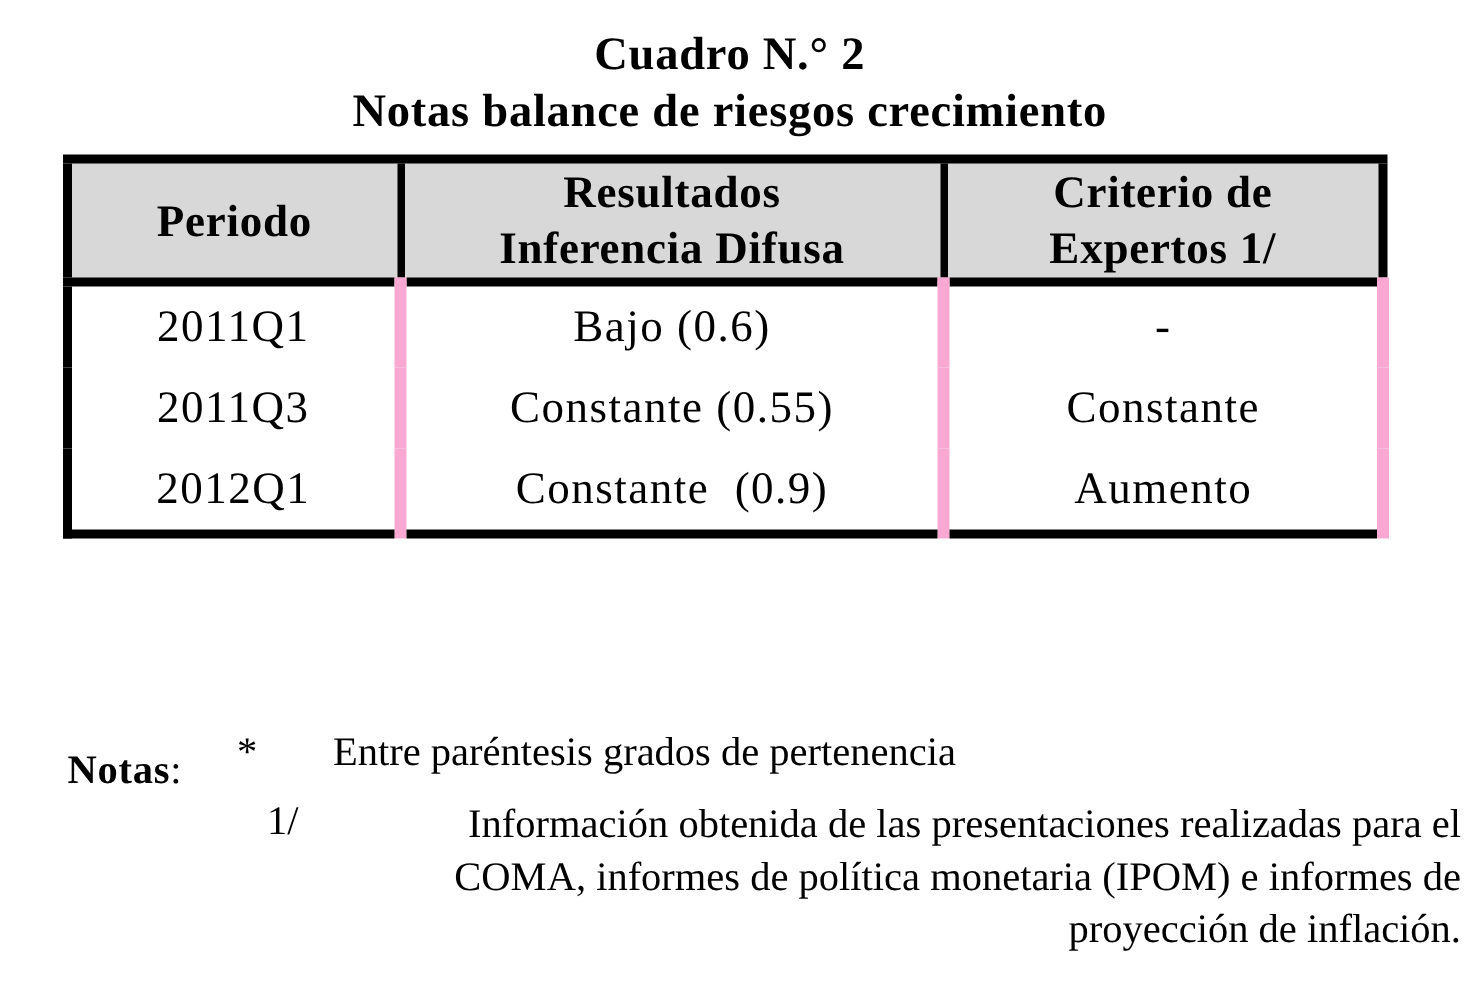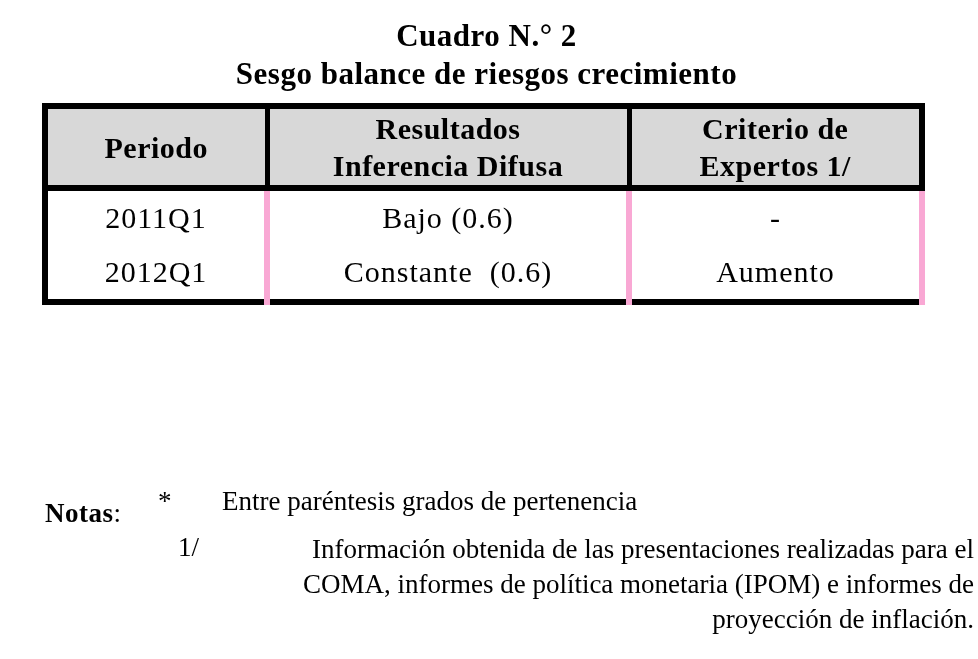--- a/index.html
+++ b/index.html
@@ -60,21 +60,21 @@
     font-size: 30px;
     line-height: 37px;
     text-align: center;
     vertical-align: middle;
     white-space: pre-line;
     letter-spacing: 0.5px;
     padding: 0;
   }
   .cuadro td {
     border-left: 5px solid #000000;
-    border-right: 6px solid #f9a8d4;
+    border-right: 8px solid #f9a8d4;
     border-top: none;
     border-bottom: none;
     height: 54px;
     font-size: 30px;
     text-align: center;
     vertical-align: middle;
     white-space: pre-wrap;
     letter-spacing: 1px;
     padding: 0;
   }
@@ -120,21 +120,21 @@
     text-align: right;
   }
 </style>
 </head>
 <body>
 
 <div class="page">
 
   <div class="title-block">
     <div class="title-line">Cuadro N.° 2</div>
-    <div class="title-line">Sesgo balance de riesgos crecimiento</div>
+    <div class="title-line">Notas balance de riesgos crecimiento</div>
   </div>
 
   <table class="cuadro">
     <colgroup>
       <col class="c1">
         <col class="c2">
         <col class="c3">
     </colgroup>
     <thead>
       <tr>
@@ -145,22 +145,27 @@
 Expertos 1/</th>
       </tr>
     </thead>
     <tbody>
       <tr>
         <td>2011Q1</td>
         <td>Bajo (0.6)</td>
         <td>-</td>
       </tr>
       <tr>
+        <td>2011Q3</td>
+        <td>Constante (0.55)</td>
+        <td>Constante</td>
+      </tr>
+      <tr>
         <td>2012Q1</td>
-        <td>Constante  (0.6)</td>
+        <td>Constante  (0.9)</td>
         <td>Aumento</td>
       </tr>
     </tbody>
   </table>
 
   <div class="notes">
     <span class="note-label"><b>Notas</b><span class="sep">:</span></span>
     <span class="note-star">*</span>
     <span class="note1-text">Entre paréntesis grados de pertenencia</span>
     <span class="note2-marker">1/</span>

